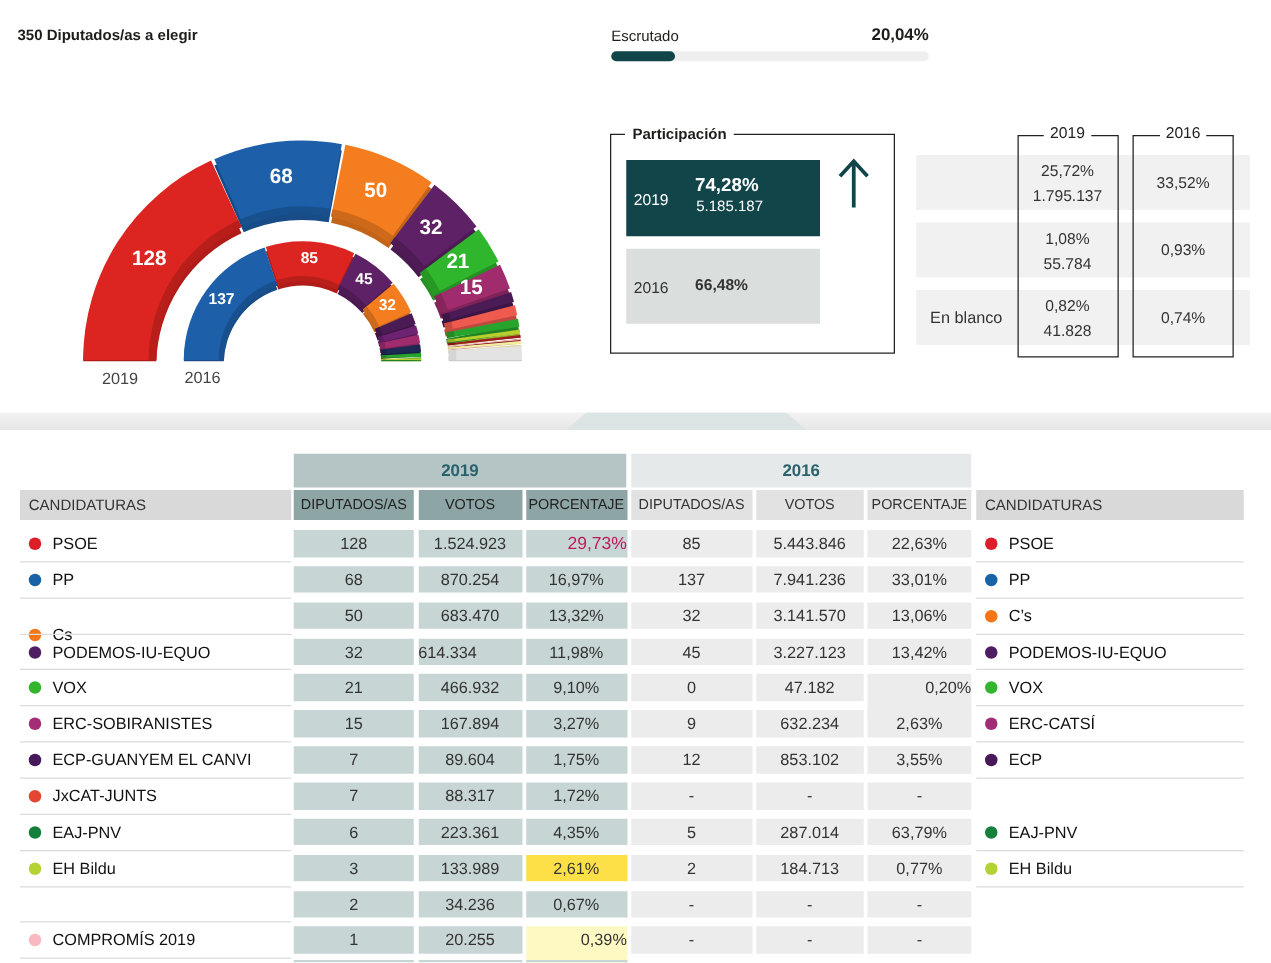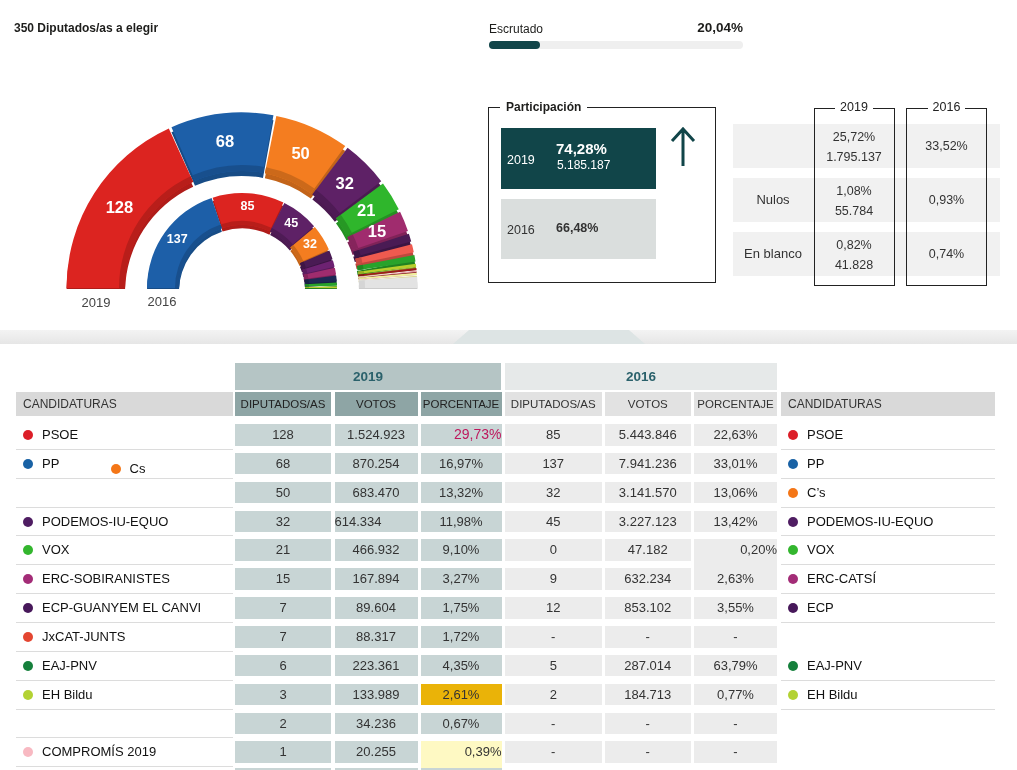--- a/index.html
+++ b/index.html
@@ -123,21 +123,20 @@
 <div class="abs" style="left:501px;top:199px;width:155px;height:60px;background:#dadedd;color:#333;">
   <div class="abs" style="left:6px;top:24px;font-size:12.5px;">2016</div>
   <div class="abs" style="left:55px;top:22px;font-size:12.5px;font-weight:bold;">66,48%</div>
 </div>
 
 <div style="position:absolute;left:733px;top:123.6px;width:267px;height:44.5px;background:#f1f1f1;"></div>
     <div style="position:absolute;left:813.5px;top:126.6px;width:81px;height:20px;font-size:12.5px;color:#333;line-height:20px;text-align:center;">25,72%</div>
     <div style="position:absolute;left:813.5px;top:146.6px;width:81px;height:20px;font-size:12.5px;color:#333;line-height:20px;text-align:center;">1.795.137</div>
     <div style="position:absolute;left:906px;top:123.6px;width:81px;height:44.5px;font-size:12.5px;color:#333;line-height:44.5px;text-align:center;">33,52%</div>
     <div style="position:absolute;left:733px;top:177.6px;width:267px;height:44.5px;background:#f1f1f1;"></div>
-    <div style="position:absolute;left:733px;top:177.6px;width:80px;height:44.5px;font-size:13px;color:#333;line-height:44.5px;text-align:center;">Nulos</div>
     <div style="position:absolute;left:813.5px;top:180.6px;width:81px;height:20px;font-size:12.5px;color:#333;line-height:20px;text-align:center;">1,08%</div>
     <div style="position:absolute;left:813.5px;top:200.6px;width:81px;height:20px;font-size:12.5px;color:#333;line-height:20px;text-align:center;">55.784</div>
     <div style="position:absolute;left:906px;top:177.6px;width:81px;height:44.5px;font-size:12.5px;color:#333;line-height:44.5px;text-align:center;">0,93%</div>
     <div style="position:absolute;left:733px;top:231.7px;width:267px;height:44.5px;background:#f1f1f1;"></div>
     <div style="position:absolute;left:733px;top:231.7px;width:80px;height:44.5px;font-size:13px;color:#333;line-height:44.5px;text-align:center;">En blanco</div>
     <div style="position:absolute;left:813.5px;top:234.7px;width:81px;height:20px;font-size:12.5px;color:#333;line-height:20px;text-align:center;">0,82%</div>
     <div style="position:absolute;left:813.5px;top:254.7px;width:81px;height:20px;font-size:12.5px;color:#333;line-height:20px;text-align:center;">41.828</div>
     <div style="position:absolute;left:906px;top:231.7px;width:81px;height:44.5px;font-size:12.5px;color:#333;line-height:44.5px;text-align:center;">0,74%</div>
     <div style="position:absolute;left:813.5px;top:108px;width:81px;height:178px;border:1px solid #222;box-sizing:border-box;"></div>
     <div style="position:absolute;left:813.5px;top:98px;width:81px;height:16px;line-height:16px;text-align:center;"><span style="background:#fff;padding:0 5px;font-size:12.5px;color:#222;">2019</span></div>
@@ -172,21 +171,21 @@
     <div style="position:absolute;left:16px;top:452.9px;width:217px;height:21.6px;font-size:13px;color:#111;line-height:21.6px;padding-left:7px;box-sizing:border-box;"><span style="display:inline-block;width:10px;height:10px;border-radius:50%;background:#1962a5;margin-right:9px;vertical-align:-1px;"></span>PP</div>
     <div style="position:absolute;left:16px;top:477.7px;width:217px;height:1px;background:#dcdcdc;"></div>
     <div style="position:absolute;left:235px;top:452.9px;width:96px;height:21.6px;background:#c8d5d5;font-size:13px;color:#333;line-height:21.6px;text-align:center;">68</div>
     <div style="position:absolute;left:334.5px;top:452.9px;width:83px;height:21.6px;background:#c8d5d5;font-size:13px;color:#333;line-height:21.6px;text-align:center;">870.254</div>
     <div style="position:absolute;left:420.5px;top:452.9px;width:81px;height:21.6px;background:#c8d5d5;font-size:13px;color:#333;line-height:21.6px;text-align:center;">16,97%</div>
     <div style="position:absolute;left:505px;top:452.9px;width:96.5px;height:21.6px;background:#ececec;font-size:13px;color:#333;line-height:21.6px;text-align:center;">137</div>
     <div style="position:absolute;left:605px;top:452.9px;width:85.5px;height:21.6px;background:#ececec;font-size:13px;color:#333;line-height:21.6px;text-align:center;">7.941.236</div>
     <div style="position:absolute;left:694px;top:452.9px;width:83px;height:21.6px;background:#ececec;font-size:13px;color:#333;line-height:21.6px;text-align:center;">33,01%</div>
     <div style="position:absolute;left:781px;top:452.9px;width:214px;height:21.6px;font-size:13px;color:#111;line-height:21.6px;padding-left:7px;box-sizing:border-box;"><span style="display:inline-block;width:10px;height:10px;border-radius:50%;background:#1962a5;margin-right:9px;vertical-align:-1px;"></span>PP</div>
     <div style="position:absolute;left:781px;top:477.7px;width:214px;height:1px;background:#dcdcdc;"></div>
-    <div style="position:absolute;left:16px;top:458px;width:217px;height:21.6px;font-size:13px;color:#111;line-height:21.6px;padding-left:7px;box-sizing:border-box;text-align:center;"><span style="display:inline-block;width:10px;height:10px;border-radius:50%;background:#f47617;margin-right:9px;vertical-align:-1px;"></span>Cs</div>
+    <div style="position:absolute;left:16px;top:497px;width:217px;height:21.6px;font-size:13px;color:#111;line-height:21.6px;padding-left:7px;box-sizing:border-box;"><span style="display:inline-block;width:10px;height:10px;border-radius:50%;background:#f47617;margin-right:9px;vertical-align:-1px;"></span>Cs</div>
     <div style="position:absolute;left:16px;top:506.5px;width:217px;height:1px;background:#dcdcdc;"></div>
     <div style="position:absolute;left:235px;top:481.7px;width:96px;height:21.6px;background:#c8d5d5;font-size:13px;color:#333;line-height:21.6px;text-align:center;">50</div>
     <div style="position:absolute;left:334.5px;top:481.7px;width:83px;height:21.6px;background:#c8d5d5;font-size:13px;color:#333;line-height:21.6px;text-align:center;">683.470</div>
     <div style="position:absolute;left:420.5px;top:481.7px;width:81px;height:21.6px;background:#c8d5d5;font-size:13px;color:#333;line-height:21.6px;text-align:center;">13,32%</div>
     <div style="position:absolute;left:505px;top:481.7px;width:96.5px;height:21.6px;background:#ececec;font-size:13px;color:#333;line-height:21.6px;text-align:center;">32</div>
     <div style="position:absolute;left:605px;top:481.7px;width:85.5px;height:21.6px;background:#ececec;font-size:13px;color:#333;line-height:21.6px;text-align:center;">3.141.570</div>
     <div style="position:absolute;left:694px;top:481.7px;width:83px;height:21.6px;background:#ececec;font-size:13px;color:#333;line-height:21.6px;text-align:center;">13,06%</div>
     <div style="position:absolute;left:781px;top:481.7px;width:214px;height:21.6px;font-size:13px;color:#111;line-height:21.6px;padding-left:7px;box-sizing:border-box;"><span style="display:inline-block;width:10px;height:10px;border-radius:50%;background:#f47617;margin-right:9px;vertical-align:-1px;"></span>C’s</div>
     <div style="position:absolute;left:781px;top:506.5px;width:214px;height:1px;background:#dcdcdc;"></div>
     <div style="position:absolute;left:16px;top:510.6px;width:217px;height:21.6px;font-size:13px;color:#111;line-height:21.6px;padding-left:7px;box-sizing:border-box;"><span style="display:inline-block;width:10px;height:10px;border-radius:50%;background:#4f1d62;margin-right:9px;vertical-align:-1px;"></span>PODEMOS-IU-EQUO</div>
@@ -245,21 +244,21 @@
     <div style="position:absolute;left:420.5px;top:654.8px;width:81px;height:21.6px;background:#c8d5d5;font-size:13px;color:#333;line-height:21.6px;text-align:center;">4,35%</div>
     <div style="position:absolute;left:505px;top:654.8px;width:96.5px;height:21.6px;background:#ececec;font-size:13px;color:#333;line-height:21.6px;text-align:center;">5</div>
     <div style="position:absolute;left:605px;top:654.8px;width:85.5px;height:21.6px;background:#ececec;font-size:13px;color:#333;line-height:21.6px;text-align:center;">287.014</div>
     <div style="position:absolute;left:694px;top:654.8px;width:83px;height:21.6px;background:#ececec;font-size:13px;color:#333;line-height:21.6px;text-align:center;">63,79%</div>
     <div style="position:absolute;left:781px;top:654.8px;width:214px;height:21.6px;font-size:13px;color:#111;line-height:21.6px;padding-left:7px;box-sizing:border-box;"><span style="display:inline-block;width:10px;height:10px;border-radius:50%;background:#15803c;margin-right:9px;vertical-align:-1px;"></span>EAJ-PNV</div>
     <div style="position:absolute;left:781px;top:679.6px;width:214px;height:1px;background:#dcdcdc;"></div>
     <div style="position:absolute;left:16px;top:683.7px;width:217px;height:21.6px;font-size:13px;color:#111;line-height:21.6px;padding-left:7px;box-sizing:border-box;"><span style="display:inline-block;width:10px;height:10px;border-radius:50%;background:#b3d233;margin-right:9px;vertical-align:-1px;"></span>EH Bildu</div>
     <div style="position:absolute;left:16px;top:708.5px;width:217px;height:1px;background:#dcdcdc;"></div>
     <div style="position:absolute;left:235px;top:683.7px;width:96px;height:21.6px;background:#c8d5d5;font-size:13px;color:#333;line-height:21.6px;text-align:center;">3</div>
     <div style="position:absolute;left:334.5px;top:683.7px;width:83px;height:21.6px;background:#c8d5d5;font-size:13px;color:#333;line-height:21.6px;text-align:center;">133.989</div>
-    <div style="position:absolute;left:420.5px;top:683.7px;width:81px;height:21.6px;background:#eab308;font-size:13px;color:#333;line-height:21.6px;text-align:center;">2,61%</div>
+    <div style="position:absolute;left:420.5px;top:683.7px;width:81px;height:21.6px;background:#fde047;font-size:13px;color:#333;line-height:21.6px;text-align:center;">2,61%</div>
     <div style="position:absolute;left:505px;top:683.7px;width:96.5px;height:21.6px;background:#ececec;font-size:13px;color:#333;line-height:21.6px;text-align:center;">2</div>
     <div style="position:absolute;left:605px;top:683.7px;width:85.5px;height:21.6px;background:#ececec;font-size:13px;color:#333;line-height:21.6px;text-align:center;">184.713</div>
     <div style="position:absolute;left:694px;top:683.7px;width:83px;height:21.6px;background:#ececec;font-size:13px;color:#333;line-height:21.6px;text-align:center;">0,77%</div>
     <div style="position:absolute;left:781px;top:683.7px;width:214px;height:21.6px;font-size:13px;color:#111;line-height:21.6px;padding-left:7px;box-sizing:border-box;"><span style="display:inline-block;width:10px;height:10px;border-radius:50%;background:#b3d233;margin-right:9px;vertical-align:-1px;"></span>EH Bildu</div>
     <div style="position:absolute;left:781px;top:708.5px;width:214px;height:1px;background:#dcdcdc;"></div>
     <div style="position:absolute;left:16px;top:737.3px;width:217px;height:1px;background:#dcdcdc;"></div>
     <div style="position:absolute;left:235px;top:712.5px;width:96px;height:21.6px;background:#c8d5d5;font-size:13px;color:#333;line-height:21.6px;text-align:center;">2</div>
     <div style="position:absolute;left:334.5px;top:712.5px;width:83px;height:21.6px;background:#c8d5d5;font-size:13px;color:#333;line-height:21.6px;text-align:center;">34.236</div>
     <div style="position:absolute;left:420.5px;top:712.5px;width:81px;height:21.6px;background:#c8d5d5;font-size:13px;color:#333;line-height:21.6px;text-align:center;">0,67%</div>
     <div style="position:absolute;left:505px;top:712.5px;width:96.5px;height:21.6px;background:#ececec;font-size:13px;color:#333;line-height:21.6px;text-align:center;">-</div>

